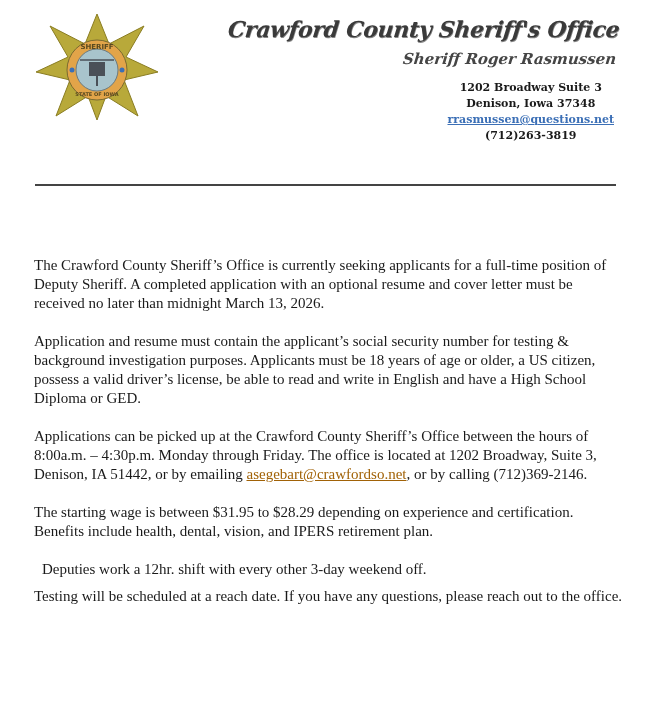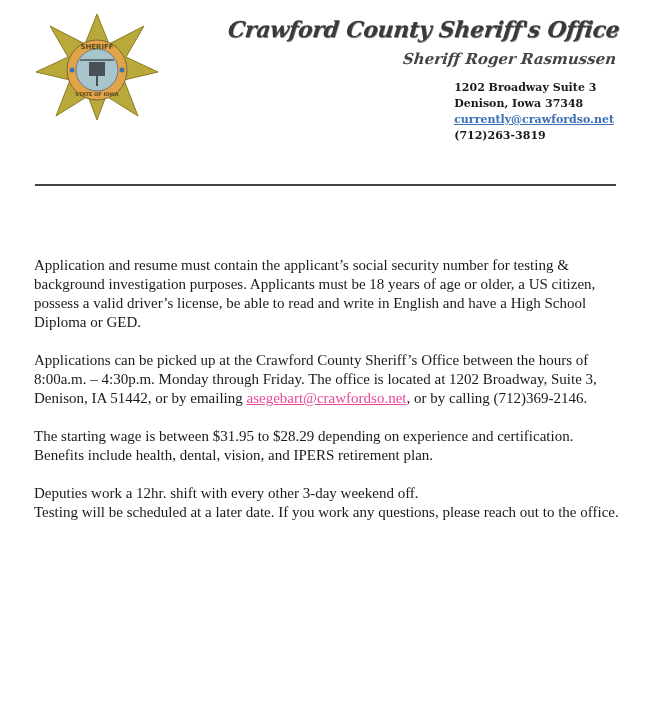--- a/index.html
+++ b/index.html
@@ -15,39 +15,39 @@
       text-shadow: 0.5px 0.5px 0 #888;
       transform: skewX(-6deg);
     }
     .sheriff-name {
       position: absolute; right: 42px; top: 50px;
       font-family: "DejaVu Serif", serif; font-style: italic; font-weight: bold;
       font-size: 15px; color: #454545;
       transform: skewX(-6deg);
     }
     .contact {
-      position: absolute; right: 44px; top: 80px; text-align: left;
+      position: absolute; right: 44px; top: 80px; text-align: center;
       font-family: "DejaVu Serif", serif; font-weight: bold; font-size: 11px;
       color: #1a1a1a; line-height: 16px;
     }
     .contact a { color: #3b6fb6; text-decoration: underline; }
 
     .rule {
       position: absolute; left: 35px; top: 184px; width: 581px; height: 2px;
       background: #444;
     }
 
     .body-text {
       position: absolute; left: 34px; top: 256px; width: 590px;
       font-family: "Liberation Serif", serif; font-size: 15px; line-height: 19px;
       color: #1a1a1a;
     }
     .body-text p { margin: 0 0 19px 0; }
-    .body-text p.tight { margin: 0; }
-    .body-text a { color: #ec4899; text-decoration: underline; }
+    .body-text p.tight { margin: 8px; }
+    .body-text a { color: #a16207; text-decoration: underline; }
   </style>
 </head>
 <body>
 
 <div class="page">
 
   <svg class="badge" viewBox="0 0 126 110">
     <polygon points="63,2 75,32 110,14 92,45 124,60 90,68 104,104 72,84 63,108 54,84 22,104 36,68 2,60 34,45 16,14 51,32" fill="#b8a93a" stroke="#8a7d22" stroke-width="1"></polygon>
     <circle cx="63" cy="58" r="30" fill="#e2a449" stroke="#7a6a30" stroke-width="1"></circle>
     <circle cx="63" cy="58" r="21" fill="#a8c4cc" stroke="#6a7a80" stroke-width="1"></circle>
@@ -59,27 +59,28 @@
     <text x="63" y="37" text-anchor="middle" font-family="DejaVu Sans, sans-serif" font-size="7" font-weight="bold" fill="#5a4a20">SHERIFF</text>
     <text x="63" y="84" text-anchor="middle" font-family="DejaVu Sans, sans-serif" font-size="5" font-weight="bold" fill="#5a4a20">STATE OF IOWA</text>
   </svg>
 
   <div class="org-title">Crawford County Sheriff's Office</div>
   <div class="sheriff-name">Sheriff Roger Rasmussen</div>
 
   <div class="contact">
     <div>1202 Broadway Suite 3</div>
     <div>Denison, Iowa 37348</div>
-    <div><a>currently@crawfordso.net</a></div>
+    <div><a>rrasmussen@questions.net</a></div>
     <div>(712)263-3819</div>
   </div>
 
   <div class="rule"></div>
 
   <div class="body-text">
+    <p>The Crawford County Sheriff’s Office is currently seeking applicants for a full-time position of Deputy Sheriff.  A completed application with an optional resume and cover letter must be received no later than midnight March 13, 2026.</p>
     <p>Application and resume must contain the applicant’s social security number for testing &amp; background investigation purposes.  Applicants must be 18 years of age or older, a US citizen, possess a valid driver’s license, be able to read and write in English and have a High School Diploma or GED.</p>
     <p><span>Applications can be picked up at the Crawford County Sheriff’s Office between the hours of 8:00a.m. – 4:30p.m. Monday through Friday.  The office is located at 1202 Broadway, Suite 3, Denison, IA 51442, or by emailing </span><a>asegebart@crawfordso.net</a><span>, or by calling (712)369-2146.</span></p>
     <p>The starting wage is between $31.95 to $28.29 depending on experience and certification. Benefits include health, dental, vision, and IPERS retirement plan.</p>
     <p class="tight">Deputies work a 12hr. shift with every other 3-day weekend off.</p>
-    <p>Testing will be scheduled at a later date.  If you work any questions, please reach out to the office.</p>
+    <p>Testing will be scheduled at a reach date.  If you have any questions, please reach out to the office.</p>
   </div>
 
 </div>
 
 </body></html>

